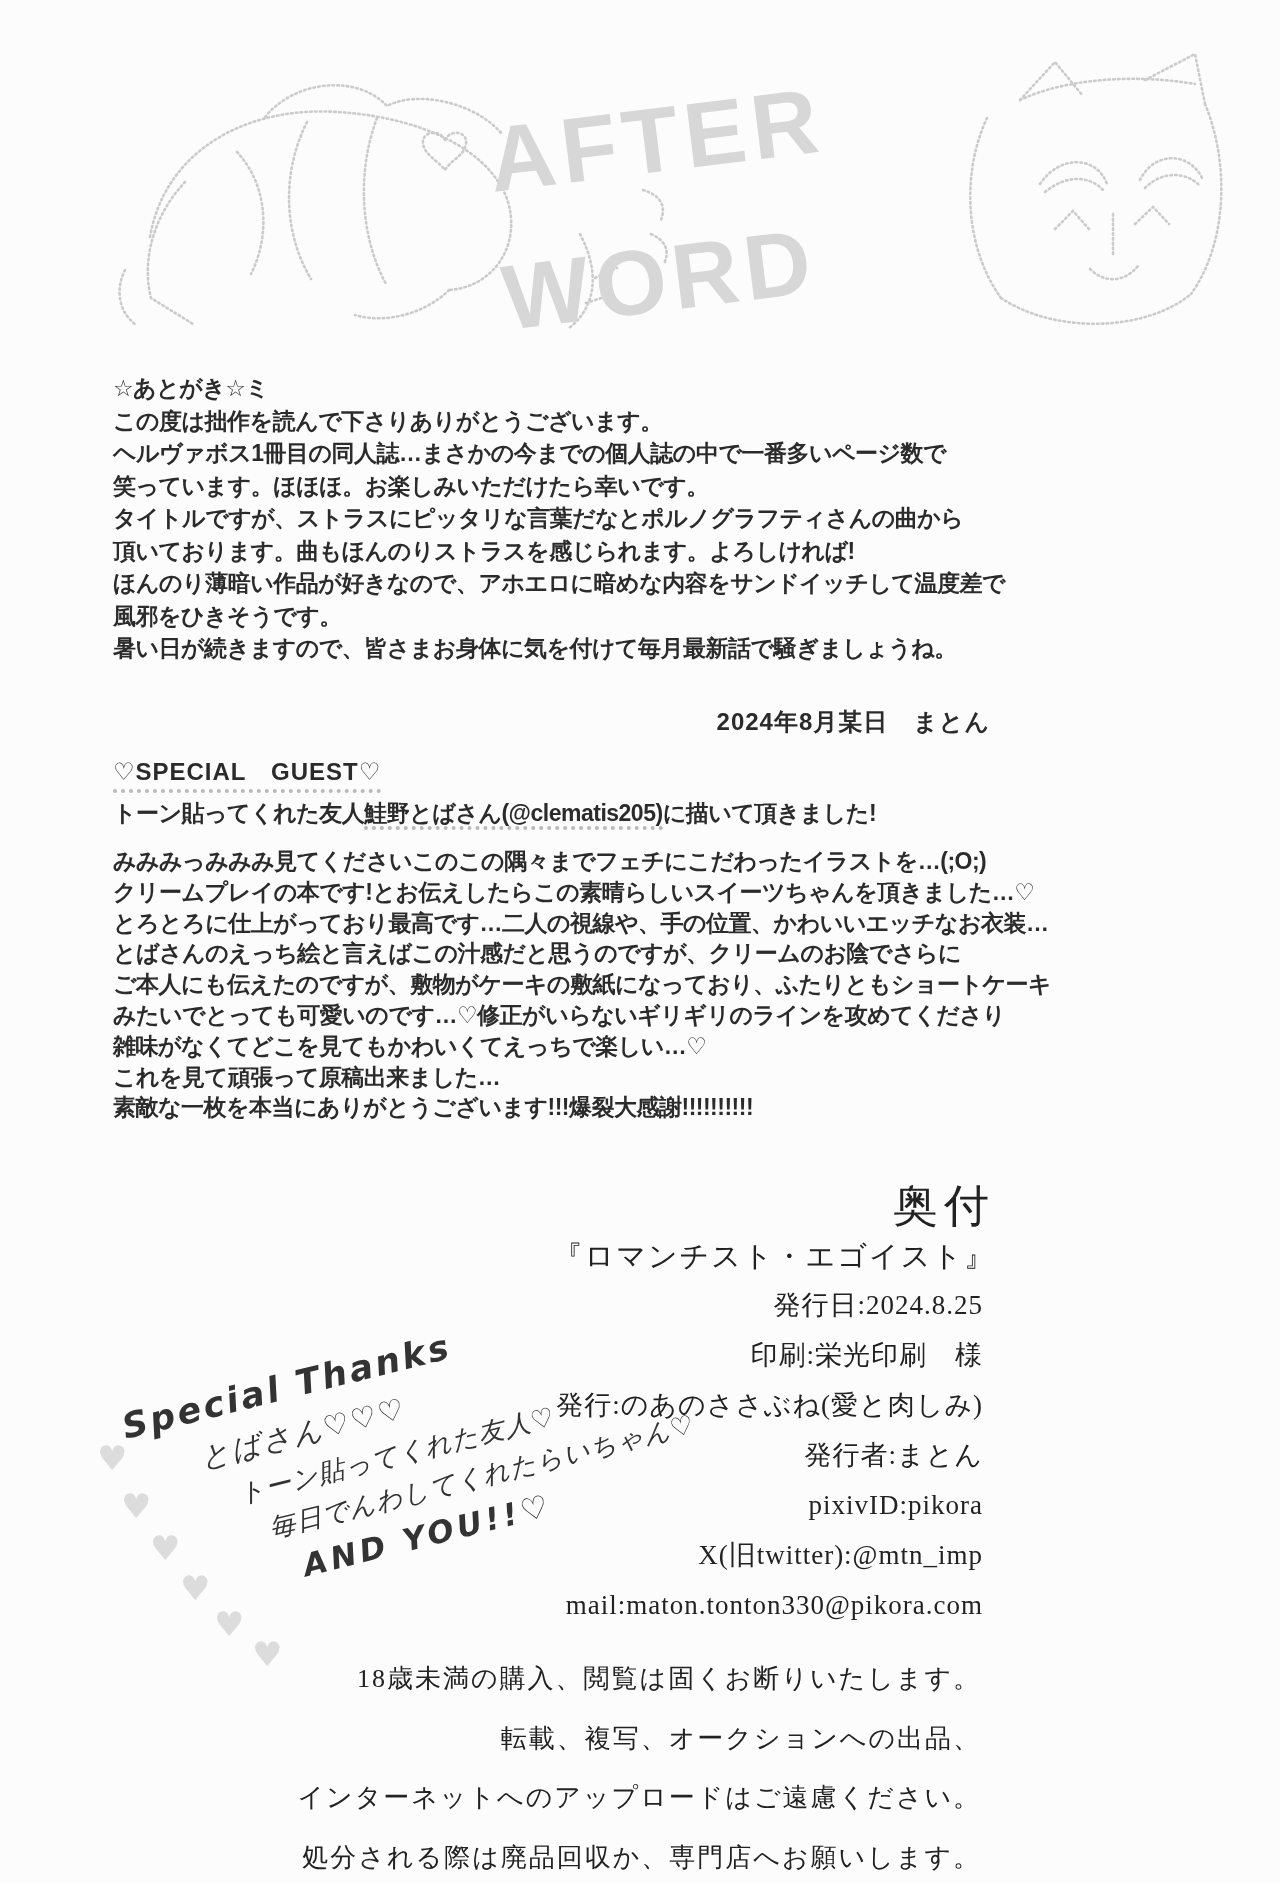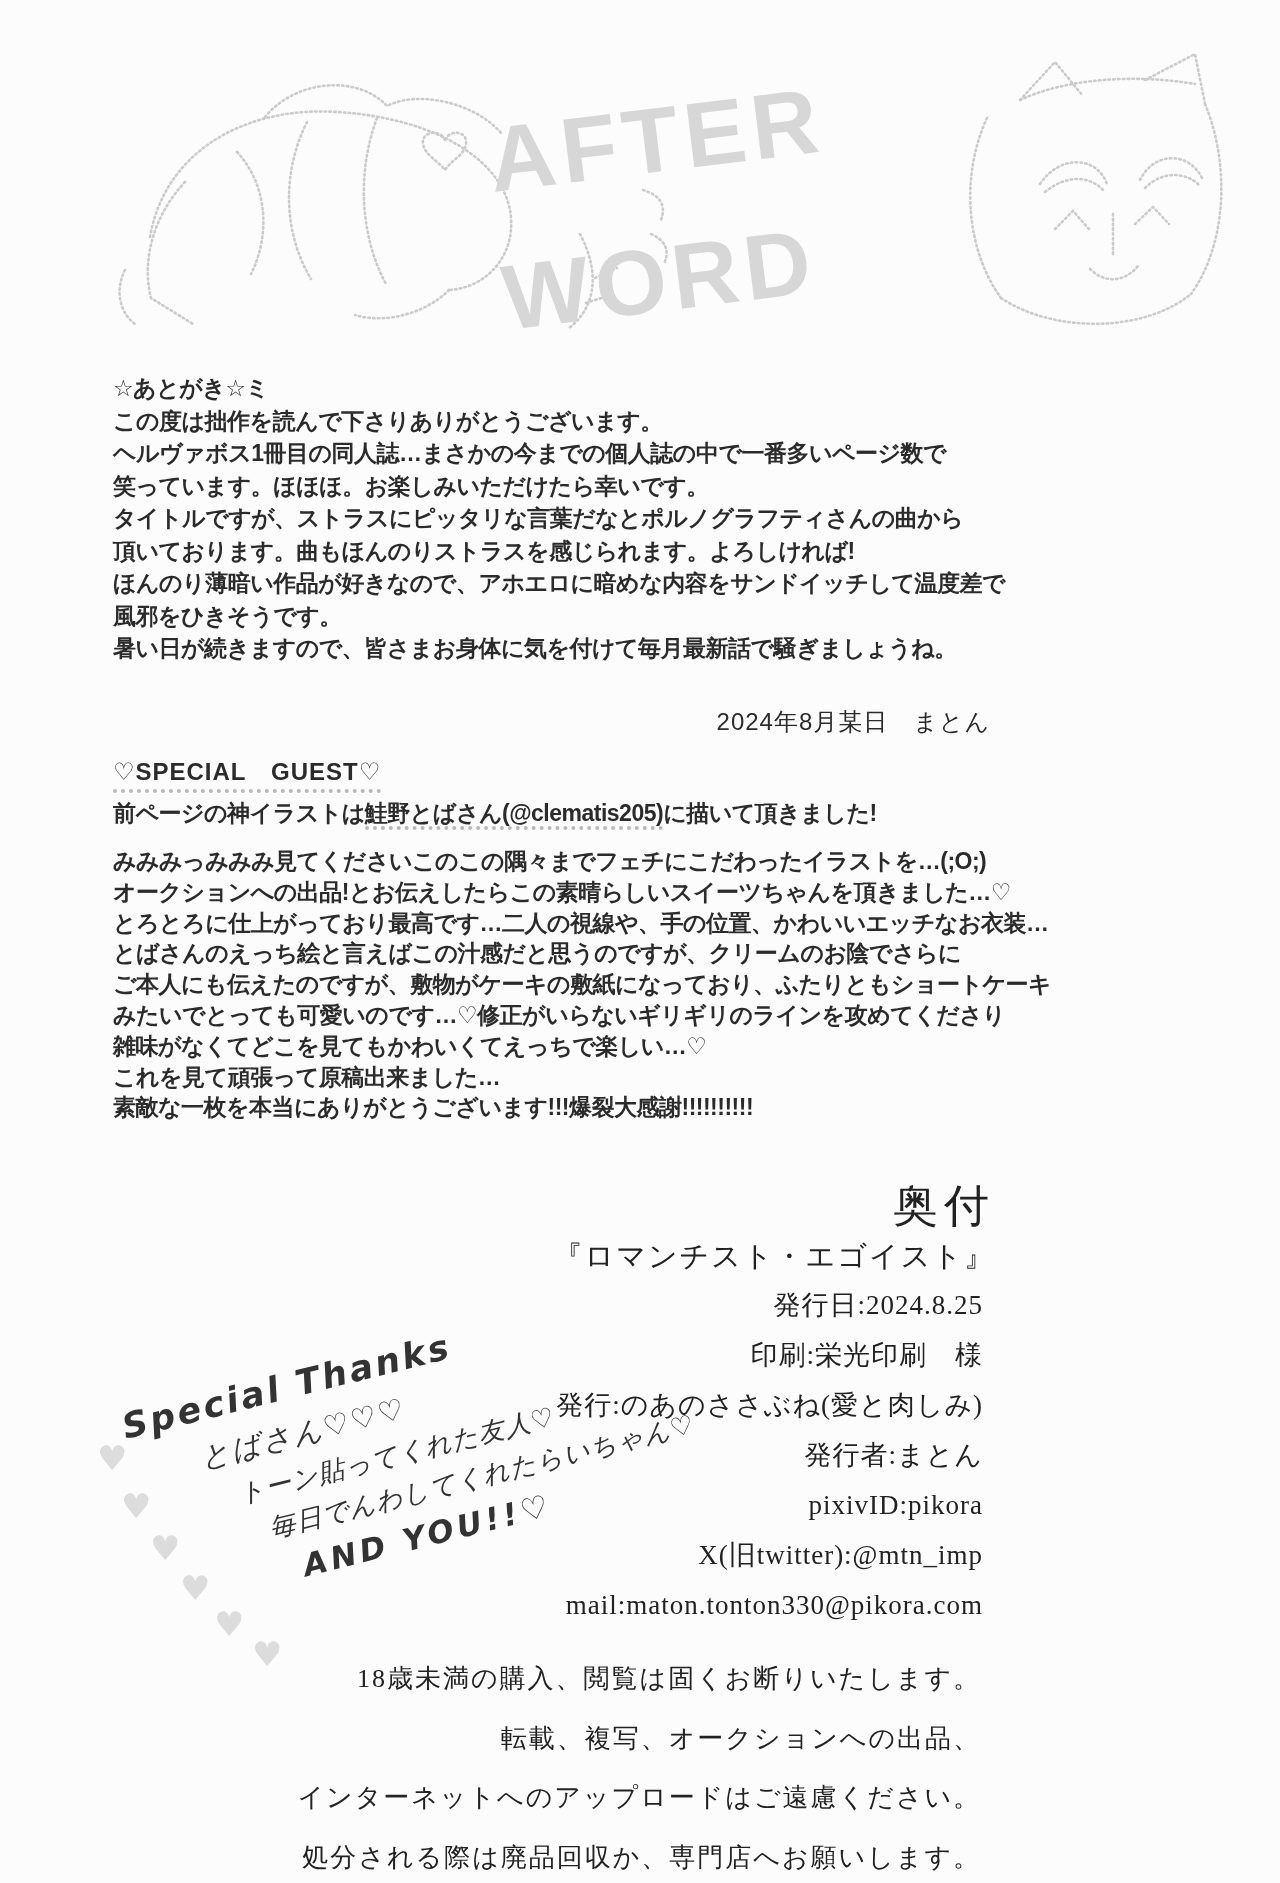--- a/index.html
+++ b/index.html
@@ -16,21 +16,21 @@
 
   .sketch{position:absolute;left:55px;top:22px;width:1170px;height:330px;}
   .sketch path{fill:none;stroke:#cbcbcb;stroke-width:2.6;stroke-linecap:round;stroke-dasharray:1.6 3.2;}
   .sketch text{fill:#d7d7d7;font-family:"Liberation Sans","DejaVu Sans",sans-serif;font-weight:bold;letter-spacing:6px;}
 
   .afterword{position:absolute;left:113px;top:372px;width:900px;}
   .afterword p{margin:0;font-size:23px;line-height:32.5px;letter-spacing:-0.5px;font-weight:bold;color:#2b2b2b;}
   .afterword .heading{margin-bottom:0;}
 
   .date-line{position:absolute;left:113px;top:706px;width:877px;text-align:right;
-    font-size:24px;font-weight:normal;letter-spacing:1px;color:#2b2b2b;}
+    font-size:24px;font-weight:bold;letter-spacing:1px;color:#2b2b2b;}
 
   .guest{position:absolute;left:113px;top:756px;width:920px;}
   .guest .heading{display:inline-block;margin:0;font-size:24px;font-weight:bold;letter-spacing:1px;
     border-bottom:4px dotted #b9b9b9;padding-bottom:1px;color:#2b2b2b;text-align:right;}
   .guest .intro{margin:4px 0 0 0;font-size:23px;line-height:32px;letter-spacing:-0.5px;font-weight:bold;color:#2b2b2b;}
   .dotted-u{border-bottom:4px dotted #b9b9b9;}
 
   .guest-comment{position:absolute;left:113px;top:846px;width:960px;}
   .guest-comment p{margin:0;font-size:23px;line-height:30.8px;letter-spacing:-0.5px;font-weight:bold;color:#2b2b2b;}
 
@@ -110,26 +110,26 @@
     <p>頂いております。曲もほんのりストラスを感じられます。よろしければ!</p>
     <p>ほんのり薄暗い作品が好きなので、アホエロに暗めな内容をサンドイッチして温度差で</p>
     <p>風邪をひきそうです。</p>
     <p>暑い日が続きますので、皆さまお身体に気を付けて毎月最新話で騒ぎましょうね。</p>
   </section>
 
   <div class="date-line g">2024年8月某日　まとん</div>
 
   <section class="guest g">
     <p class="heading">♡SPECIAL　GUEST♡</p>
-    <p class="intro"><span>前ページの神イラストは</span><span class="dotted-u">鮭野とばさん(@clematis205)</span><span>に描いて頂きました!</span></p>
+    <p class="intro"><span>トーン貼ってくれた友人</span><span class="dotted-u">鮭野とばさん(@clematis205)</span><span>に描いて頂きました!</span></p>
   </section>
 
   <section class="guest-comment g">
     <p>みみみっみみみ見てくださいこのこの隅々までフェチにこだわったイラストを…(;O;)</p>
-    <p>オークションへの出品!とお伝えしたらこの素晴らしいスイーツちゃんを頂きました…♡</p>
+    <p>クリームプレイの本です!とお伝えしたらこの素晴らしいスイーツちゃんを頂きました…♡</p>
     <p>とろとろに仕上がっており最高です…二人の視線や、手の位置、かわいいエッチなお衣装…</p>
     <p>とばさんのえっち絵と言えばこの汁感だと思うのですが、クリームのお陰でさらに</p>
     <p>ご本人にも伝えたのですが、敷物がケーキの敷紙になっており、ふたりともショートケーキ</p>
     <p>みたいでとっても可愛いのです…♡修正がいらないギリギリのラインを攻めてくださり</p>
     <p>雑味がなくてどこを見てもかわいくてえっちで楽しい…♡</p>
     <p>これを見て頑張って原稿出来ました…</p>
     <p>素敵な一枚を本当にありがとうございます!!!爆裂大感謝!!!!!!!!!!</p>
   </section>
 
   <section class="colophon serif">

